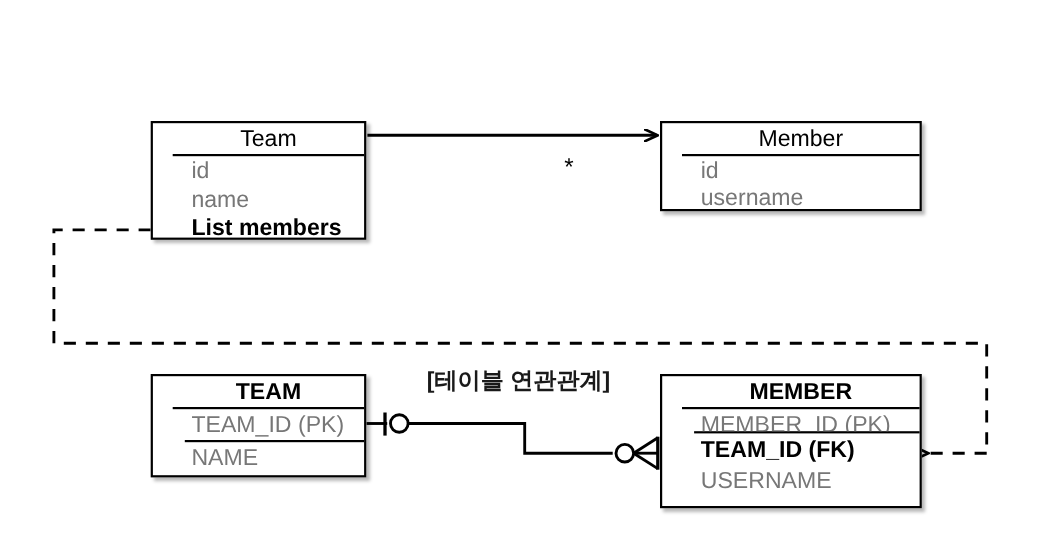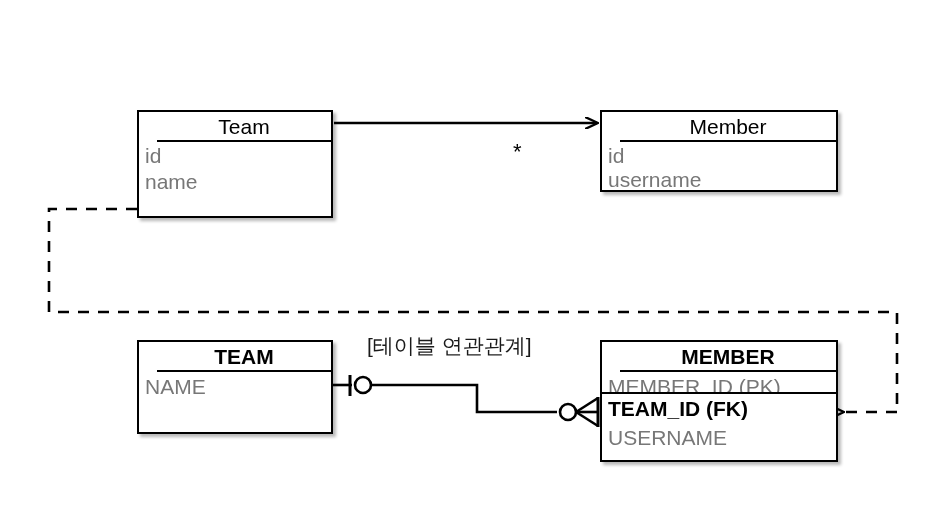--- a/index.html
+++ b/index.html
@@ -26,21 +26,21 @@
   
   .caption {
     position: absolute;
     font-size: 21px;
     color: #1a1a1a;
     white-space: nowrap;
     letter-spacing: 0px;
   }
   #caption-object   { left: 370px; top: 31px; }
   #caption-mapping  { left: 55px;  top: 254px; }
-  #caption-table    { left: 367px; top: 332px; }
+  #caption-table    { left: 388px; top: 332px; font-weight: bold; }
 
   
   .box {
     position: absolute;
     box-sizing: border-box;
     background: #ffffff;
     border: 2.5px solid #000000;
     box-shadow: 3px 3px 3px rgba(0,0,0,0.28);
   }
   .box-header {
@@ -49,20 +49,21 @@
     color: #000000;
     font-size: 21px;
     line-height: 1;
     border-bottom: 2.5px solid #000000;
     white-space: nowrap;
     overflow: hidden;
     margin-left: 18px;
   }
   .box-body {
     box-sizing: border-box;
+    margin-left: 29px;
   }
   .row {
     box-sizing: border-box;
     font-size: 21px;
     line-height: 1;
     color: #777777;
     padding-left: 6px;
     white-space: nowrap;
     overflow: hidden;
   }
@@ -151,37 +152,39 @@
 
 
 
   <div class="caption" id="caption-table">[테이블 연관관계]</div>
 
   <div class="box" id="box-team">
     <div class="box-header">Team</div>
     <div class="box-body">
       <div class="row">id</div>
       <div class="row">name</div>
+      <div class="row strong">List members</div>
     </div>
   </div>
 
   <div class="box" id="box-member">
     <div class="box-header">Member</div>
     <div class="box-body">
       <div class="row">id</div>
       <div class="row">username</div>
     </div>
   </div>
 
 
   <div class="edge-label" id="label-multiplicity">*</div>
 
   <div class="box" id="box-team-table">
     <div class="box-header">TEAM</div>
     <div class="box-body">
+      <div class="row ruled">TEAM_ID (PK)</div>
       <div class="row">NAME</div>
     </div>
   </div>
 
   <div class="box" id="box-member-table">
     <div class="box-header">MEMBER</div>
     <div class="box-body">
       <div class="row ruled">MEMBER_ID (PK)</div>
       <div class="row strong tall">TEAM_ID (FK)</div>
       <div class="row">USERNAME</div>

